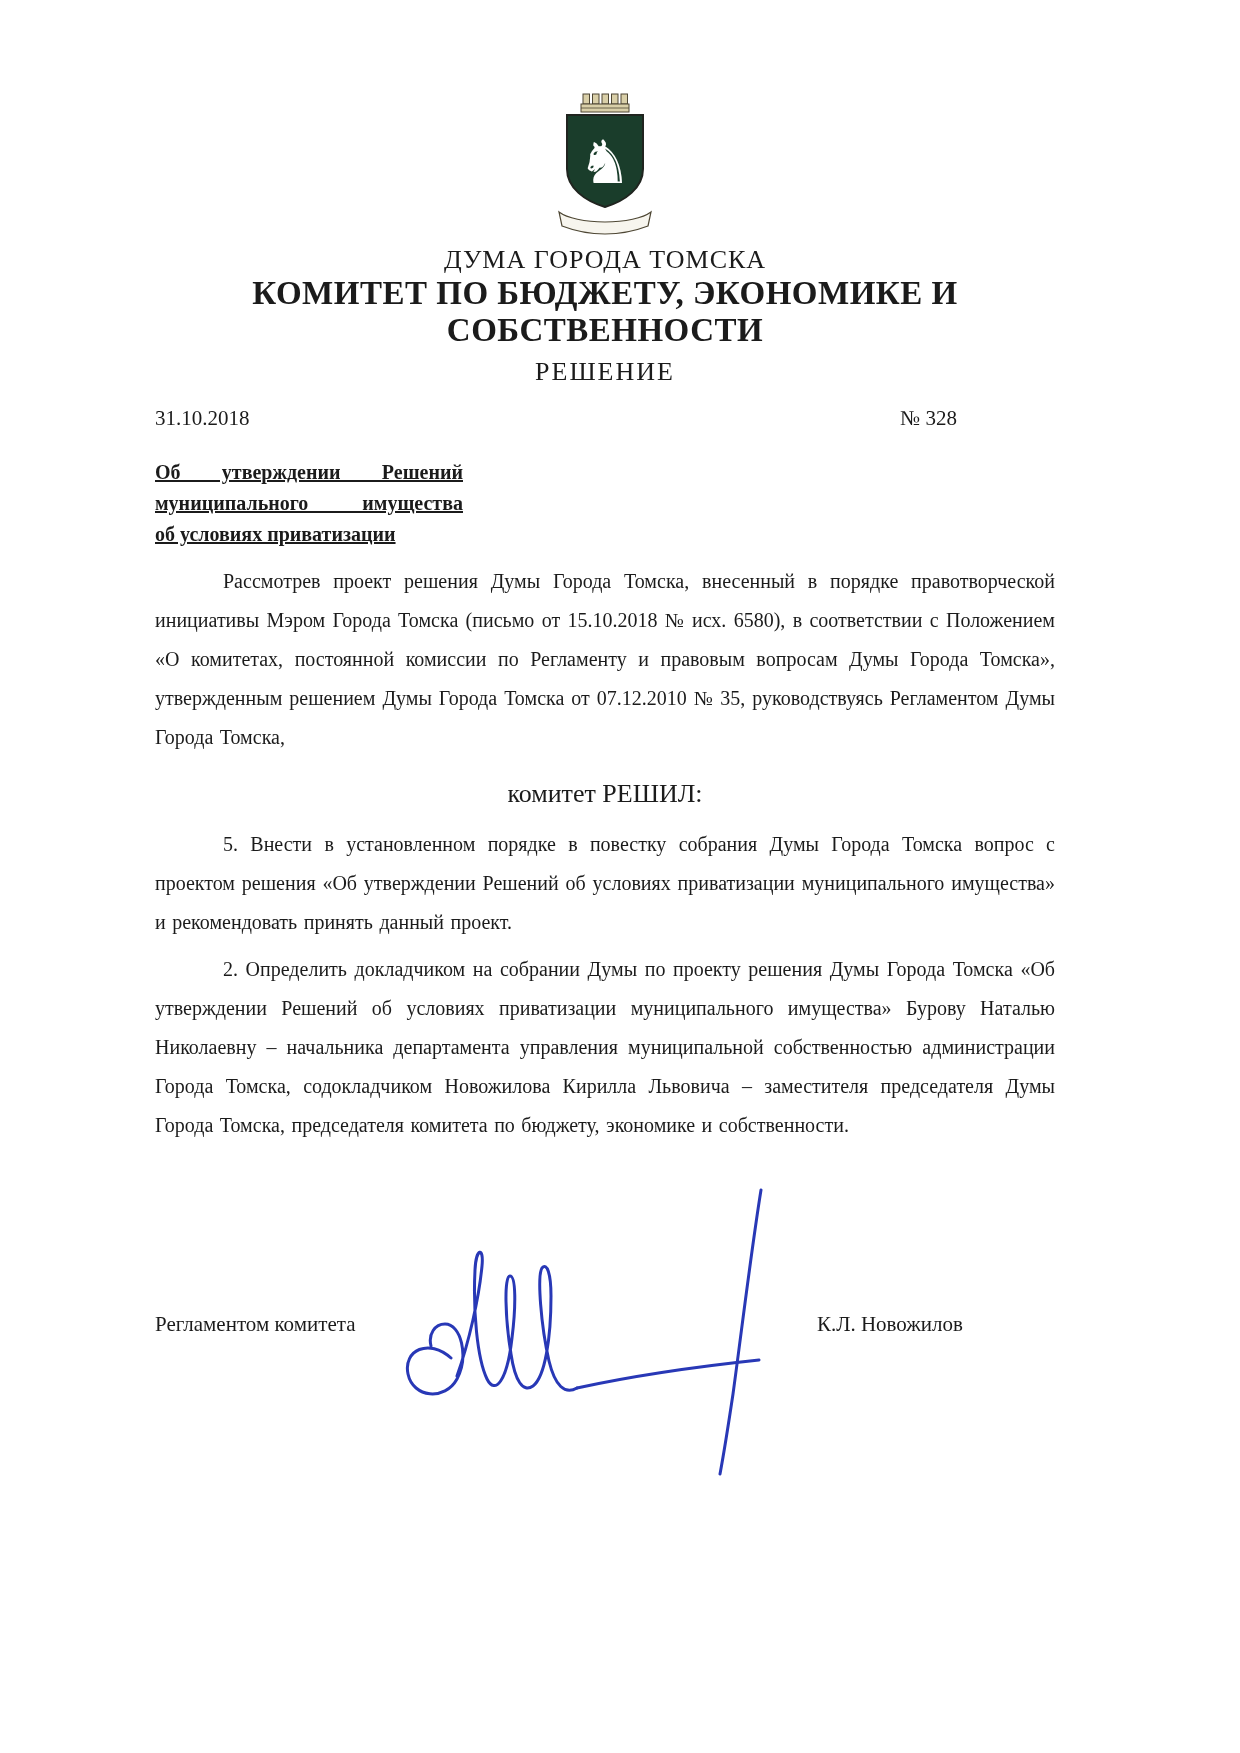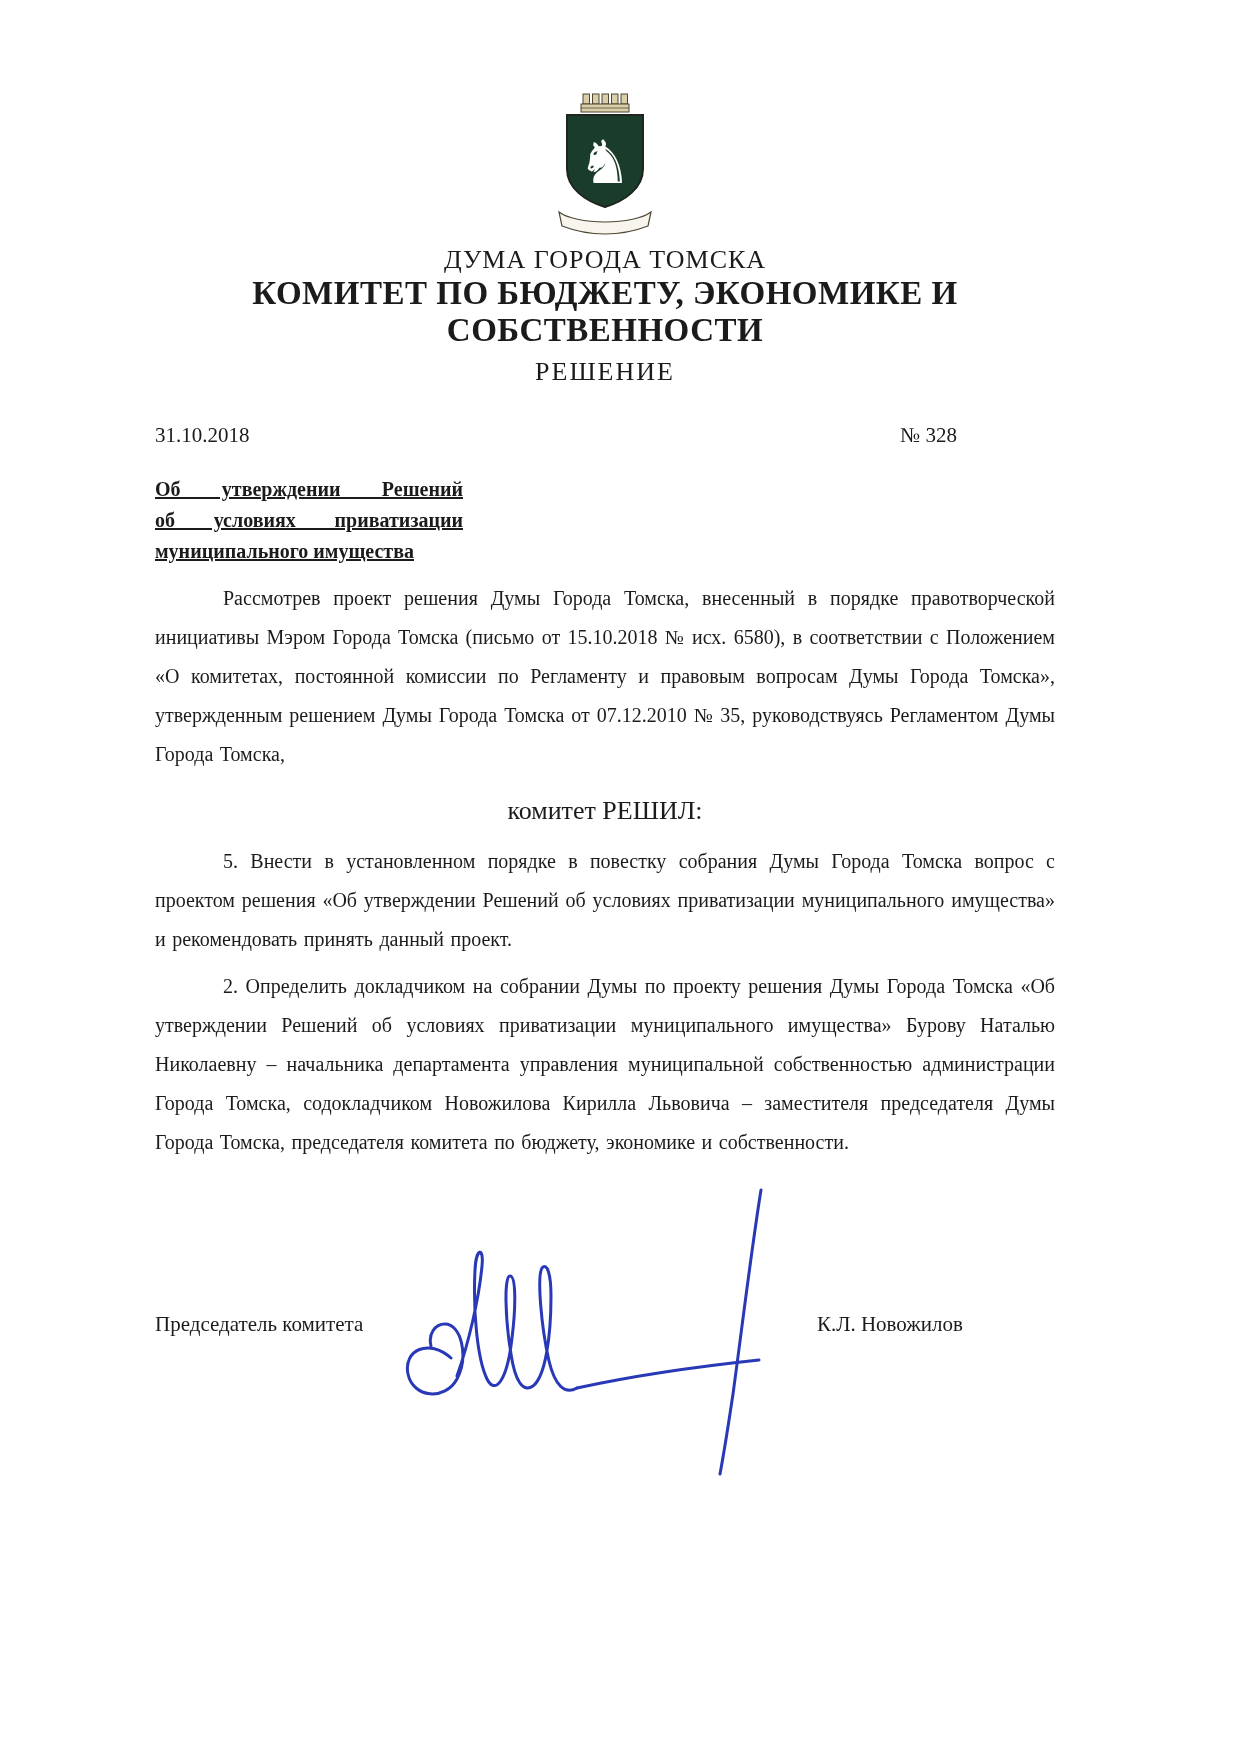--- a/index.html
+++ b/index.html
@@ -30,21 +30,21 @@
     letter-spacing: 0.5px;
   }
   .doctype {
     margin-top: 8px;
     text-align: center;
     font-weight: normal;
     font-size: 26px;
     letter-spacing: 2px;
   }
   .meta-row {
-    margin-top: 36px;
+    margin-top: 19px;
     display: flex;
     justify-content: space-between;
     font-size: 21px;
     padding-right: 98px;
   }
   .subject {
     margin-top: 26px;
     width: 308px;
     font-weight: bold;
     font-size: 20px;
@@ -121,33 +121,33 @@
   <div class="org2">КОМИТЕТ ПО БЮДЖЕТУ, ЭКОНОМИКЕ И СОБСТВЕННОСТИ</div>
   <div class="doctype">РЕШЕНИЕ</div>
 
   <div class="meta-row">
     <span>31.10.2018</span>
     <span>№ 328</span>
   </div>
 
   <div class="subject">
     <div class="subject-line">Об утверждении Решений</div>
+    <div class="subject-line">муниципального имущества</div>
     <div class="subject-line">об условиях приватизации</div>
-    <div class="subject-line">муниципального имущества</div>
   </div>
 
   <p class="para intro">Рассмотрев проект решения Думы Города Томска, внесенный в порядке правотворческой инициативы Мэром Города Томска (письмо от 15.10.2018 № исх. 6580), в соответствии с Положением «О комитетах, постоянной комиссии по Регламенту и правовым вопросам Думы Города Томска», утвержденным решением Думы Города Томска от 07.12.2010 № 35, руководствуясь Регламентом Думы Города Томска,</p>
 
   <div class="resolved">комитет РЕШИЛ:</div>
 
   <p class="para">5. Внести в установленном порядке в повестку собрания Думы Города Томска вопрос с проектом решения «Об утверждении Решений об условиях приватизации муниципального имущества» и рекомендовать принять данный проект.</p>
   <p class="para">2. Определить докладчиком на собрании Думы по проекту решения Думы Города Томска «Об утверждении Решений об условиях приватизации муниципального имущества» Бурову Наталью Николаевну – начальника департамента управления муниципальной собственностью администрации Города Томска, содокладчиком Новожилова Кирилла Львовича – заместителя председателя Думы Города Томска, председателя комитета по бюджету, экономике и собственности.</p>
 
   <div class="sign-row">
-    <span>Председатель комитета</span>
+    <span>Регламентом комитета</span>
     <span>К.Л. Новожилов</span>
   </div>
 
   <svg class="signature-svg" viewBox="0 0 390 290">
     <g fill="none" stroke="#2838b6" stroke-width="3" stroke-linecap="round" stroke-linejoin="round">
       <path d="M58,172 C36,152 10,164 15,188 C20,212 52,215 64,193 C76,170 68,138 52,138 C42,138 35,148 38,160
                M64,190 C76,156 86,112 89,80 C91,60 83,62 82,84 C80,124 84,172 94,193 C102,209 114,196 119,152
                C123,120 123,90 117,90 C111,90 112,132 118,168 C122,195 130,207 140,200
                C152,191 158,152 158,110 C158,88 154,76 149,82 C144,90 148,140 156,175 C162,200 172,209 184,202"></path>
       <path d="M184,202 C230,192 300,181 366,174"></path>

